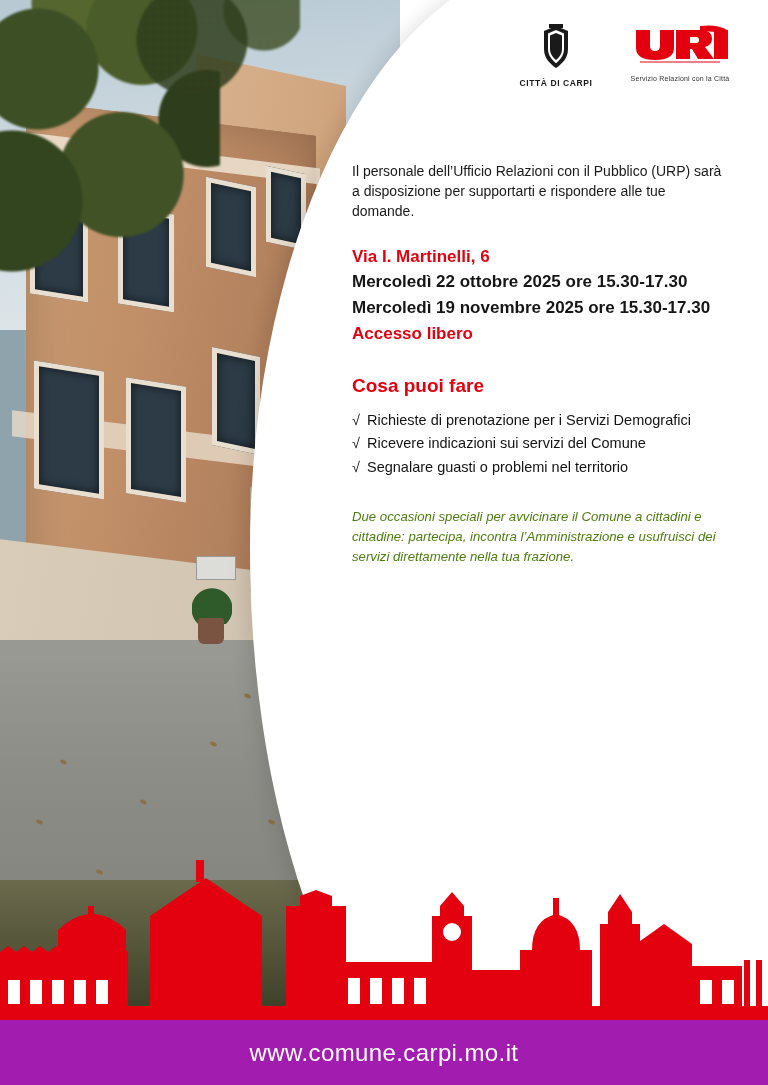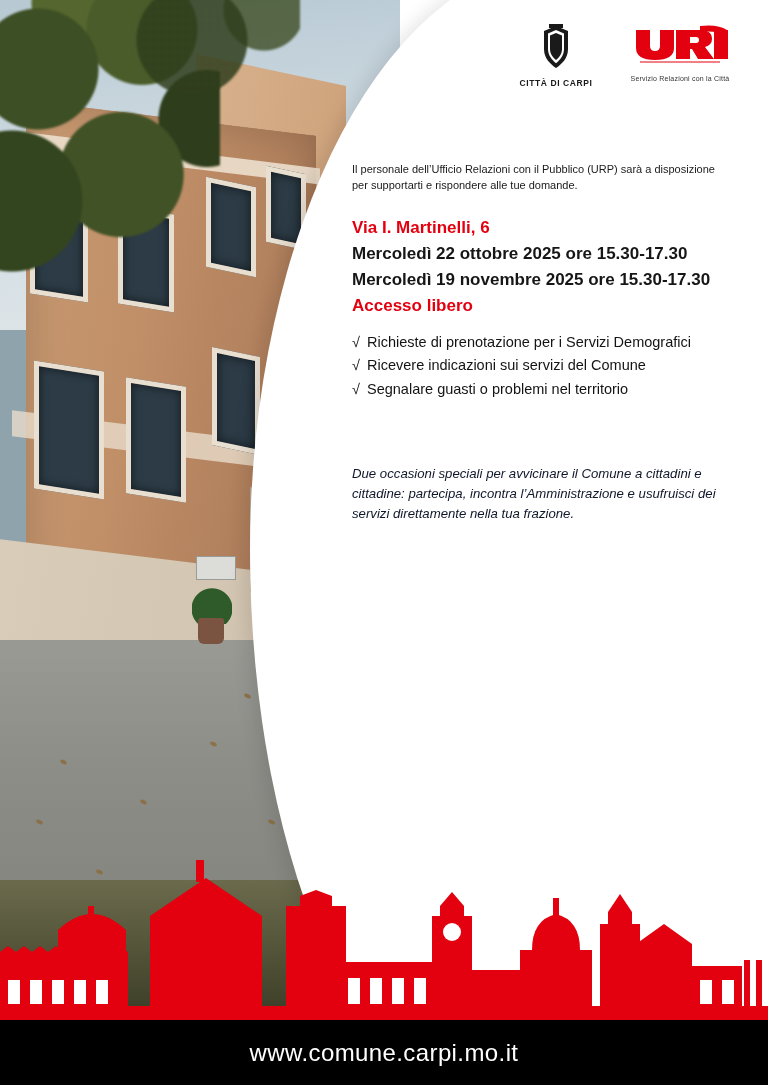--- a/index.html
+++ b/index.html
@@ -228,21 +228,21 @@
     font-size: 25px;
     color: #111111;
     text-align: right;
     padding-right: 18px;
     font-weight: normal;
   }
   .h2 b { font-weight: bold; }
 
   .intro {
     margin-top: 30px;
-    font-size: 11px;
+    font-size: 14px;
     line-height: 1.42;
     color: #1a1a1a;
     width: 378px;
   }
 
   .venue {
     margin-top: 22px;
     color: #e3000f;
     font-size: 17px;
     font-weight: bold;
@@ -262,43 +262,43 @@
     color: #141414;
     line-height: 1.62;
   }
   .bullets .tick {
     display: inline-block;
     width: 15px;
     color: #141414;
   }
 
   .note {
-    margin-top: 63px;
-    color: #0f172a;
+    margin-top: 28px;
+    color: #4d7c0f;
     font-size: 13.2px;
     font-style: italic;
     line-height: 1.5;
     width: 376px;
   }
 
   
   .skyline {
     position: absolute;
     left: 0;
     bottom: 65px;
     width: 768px;
     height: 200px;
   }
   .footer {
     position: absolute;
     left: 0;
     bottom: 0;
     width: 768px;
     height: 65px;
-    background: #000000;
+    background: #a21caf;
     display: flex;
     align-items: center;
     justify-content: center;
   }
   .footer-url {
     color: #ffffff;
     font-size: 24px;
     letter-spacing: .4px;
   }
 </style>
@@ -383,20 +383,21 @@
 
     <div class="intro">Il personale dell’Ufficio Relazioni con il Pubblico (URP) sarà a disposizione per supportarti e rispondere alle tue domande.</div>
 
     <div class="venue">
       <div>Via I. Martinelli, 6</div>
       <div class="dark">Mercoledì 22 ottobre 2025 ore 15.30-17.30</div>
       <div class="dark">Mercoledì 19 novembre 2025 ore 15.30-17.30</div>
       <div>Accesso libero</div>
     </div>
 
+    <div class="section-title">Cosa puoi fare</div>
 
     <div class="bullets">
       <div>
         <span class="tick">√</span><span>Richieste di prenotazione per i Servizi Demografici</span>
       </div>
       <div>
         <span class="tick">√</span><span>Ricevere indicazioni sui servizi del Comune</span>
       </div>
       <div>
         <span class="tick">√</span><span>Segnalare guasti o problemi nel territorio</span>

